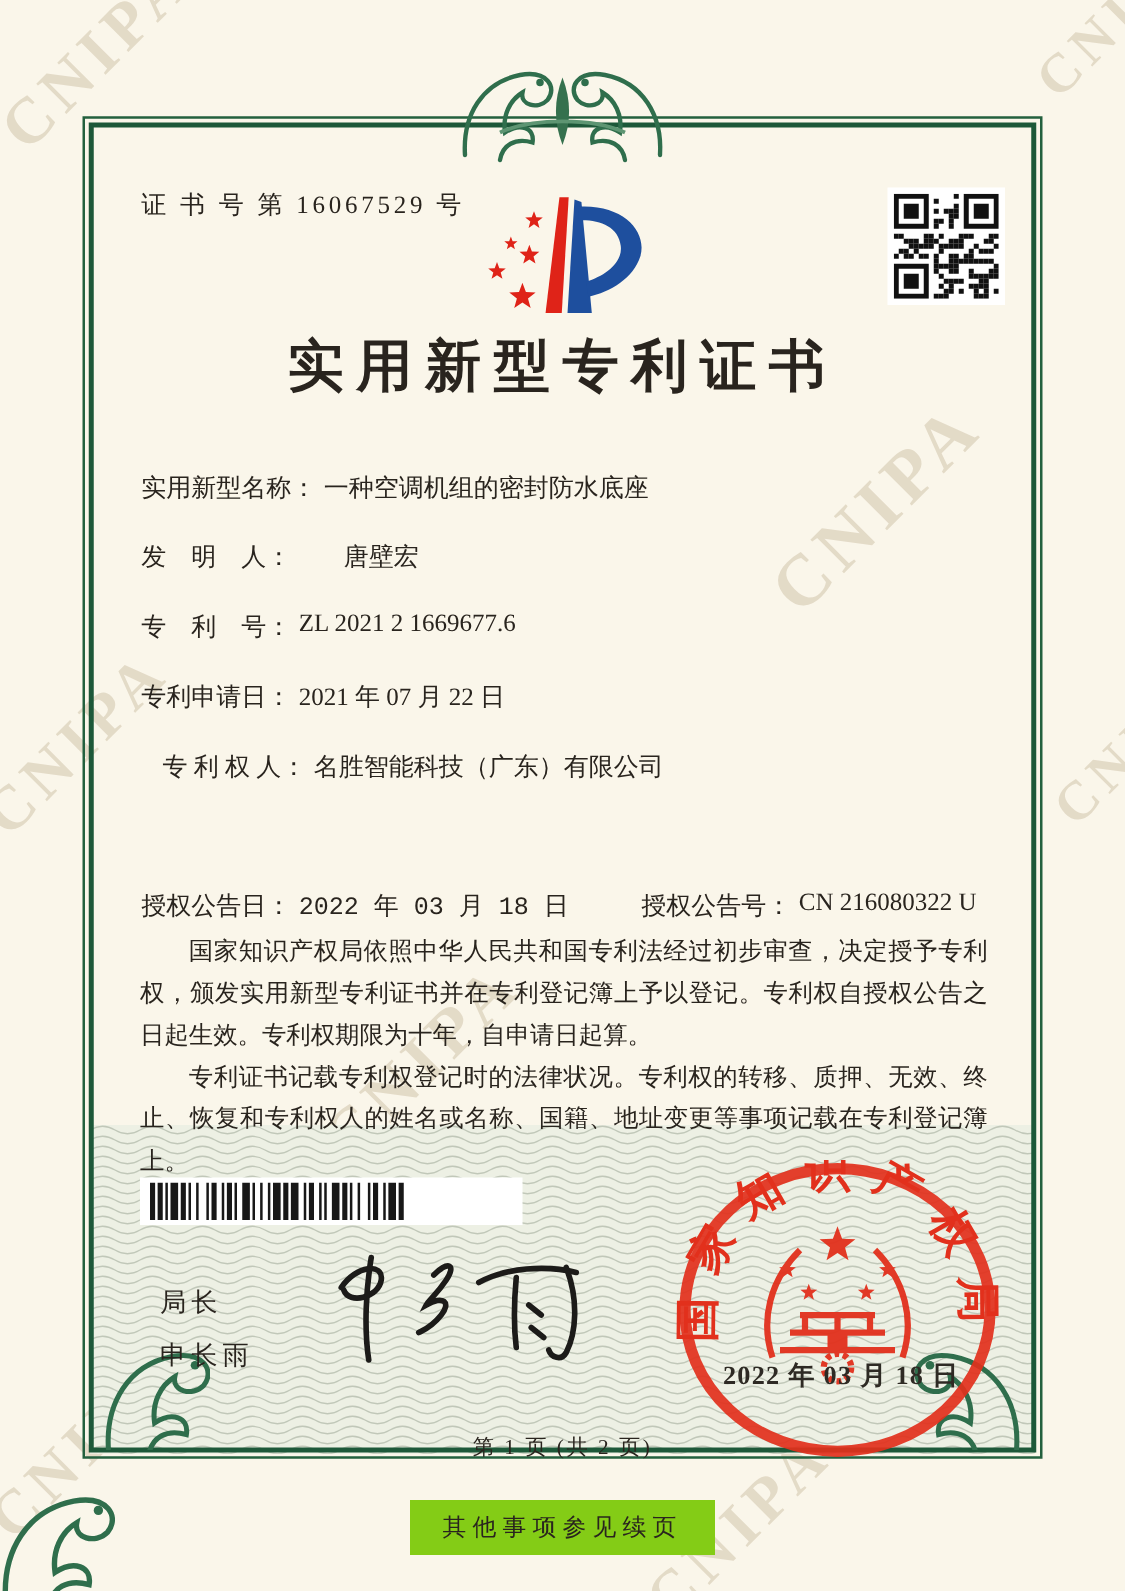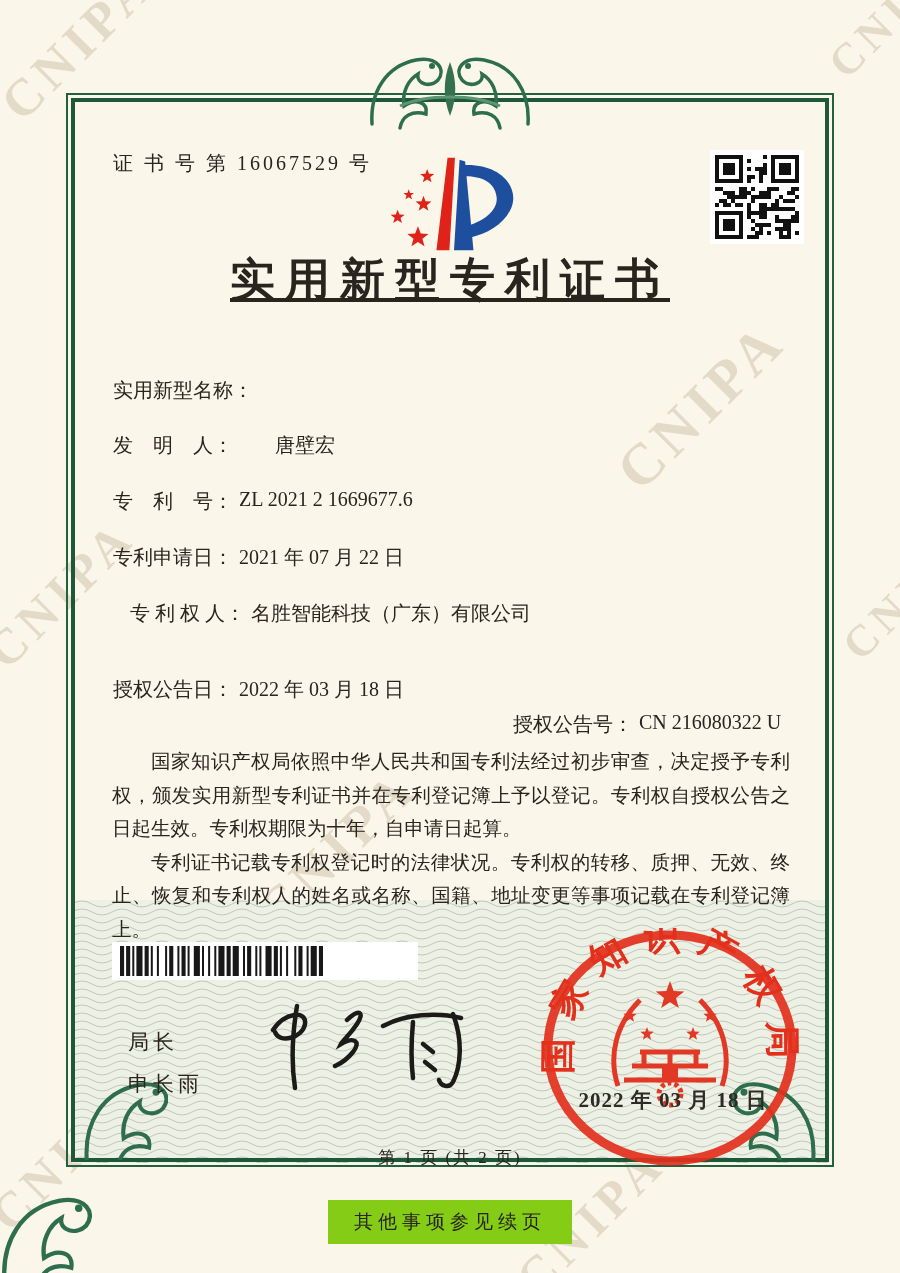--- a/index.html
+++ b/index.html
@@ -4,22 +4,22 @@
 <style>
   html,body{margin:0;padding:0;}
   .page{position:relative;width:900px;height:1273px;overflow:hidden;
         background:#faf6ea;font-family:"Liberation Serif","DejaVu Serif",serif;color:#29241e;}
   .wm{position:absolute;font-family:"Liberation Serif",serif;font-weight:bold;
       color:rgba(176,156,120,0.30);transform:rotate(-45deg);letter-spacing:6px;pointer-events:none;}
   .frame-outer{position:absolute;left:66px;top:93px;width:764px;height:1070px;
       border:2px solid #23603e;}
   .frame-inner{position:absolute;left:3px;top:3px;right:3px;bottom:3px;border:4px solid #1d5839;}
   .cert-no{position:absolute;left:113px;top:150px;font-size:20px;letter-spacing:3px;}
-  .title{position:absolute;left:0;top:250px;width:100%;text-align:center;
-         font-size:45px;font-weight:700;letter-spacing:10px;text-decoration:underline;}
+  .title{position:absolute;left:0;top:263px;width:100%;text-align:center;
+         font-size:45px;font-weight:700;letter-spacing:10px;}
   .row{position:absolute;left:113px;font-size:20px;display:flex;}
   .row .lbl{white-space:pre;}
   .row .val{margin-left:6px;}
   .val-wrap{display:inline-block;width:545px;line-height:1.55;vertical-align:top;}
   .paras{position:absolute;left:112px;top:745px;width:678px;font-size:19.5px;line-height:33.5px;text-align:justify;}
   .paras p{margin:0;text-indent:2em;}
   .waves-box{position:absolute;left:72px;top:900px;width:756px;height:263px;background:#edf0e4;}
   .barcode-box{position:absolute;left:112px;top:942px;width:306px;height:38px;background:#fff;
                display:flex;align-items:center;justify-content:center;}
   .sig-title{position:absolute;left:128px;top:1028px;font-size:21px;letter-spacing:4px;}
@@ -269,38 +269,39 @@
         <rect x="0" y="56" width="28" height="28" fill="#111"></rect>
         <rect x="4" y="60" width="20" height="20" fill="#fff"></rect>
         <rect x="8" y="64" width="12" height="12" fill="#111"></rect>
       </svg>
   </div>
 
   <div class="title">实用新型专利证书</div>
 
   <div class="row" style="top:377px;">
     <span class="lbl">实用新型名称：</span>
+    <span class="val">一种空调机组的密封防水底座</span>
   </div>
   <div class="row" style="top:432px;gap:36px;">
     <span class="lbl">发　明　人：</span>
     <span class="val">唐壁宏</span>
   </div>
   <div class="row" style="top:488px;">
     <span class="lbl">专　利　号：</span>
     <span class="val">ZL 2021 2 1669677.6</span>
   </div>
   <div class="row" style="top:544px;">
     <span class="lbl">专利申请日：</span>
     <span class="val">2021 年 07 月 22 日</span>
   </div>
   <div class="row" style="top:600px;margin-left:17px;">
     <span class="lbl">专 利 权 人：</span>
     <span class="val">名胜智能科技（广东）有限公司</span>
   </div>
-  <div class="row" style="top:676px;">
+  <div class="row" style="top:711px;font-family:Liberation Mono, monospace;">
     <span class="lbl">授权公告日：</span>
     <span class="val">2022 年 03 月 18 日</span>
   </div>
   <div class="row" style="top:711px;left:513px;">
     <span class="lbl">授权公告号：</span>
     <span class="val">CN 216080322 U</span>
   </div>
 
   <div class="paras">
     <p>国家知识产权局依照中华人民共和国专利法经过初步审查，决定授予专利权，颁发实用新型专利证书并在专利登记簿上予以登记。专利权自授权公告之日起生效。专利权期限为十年，自申请日起算。</p>

